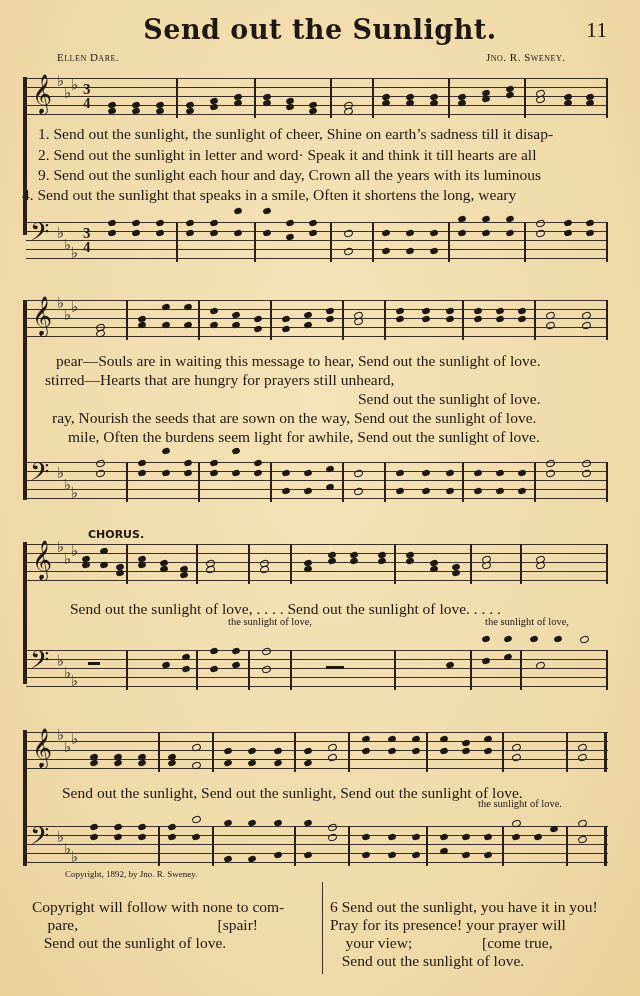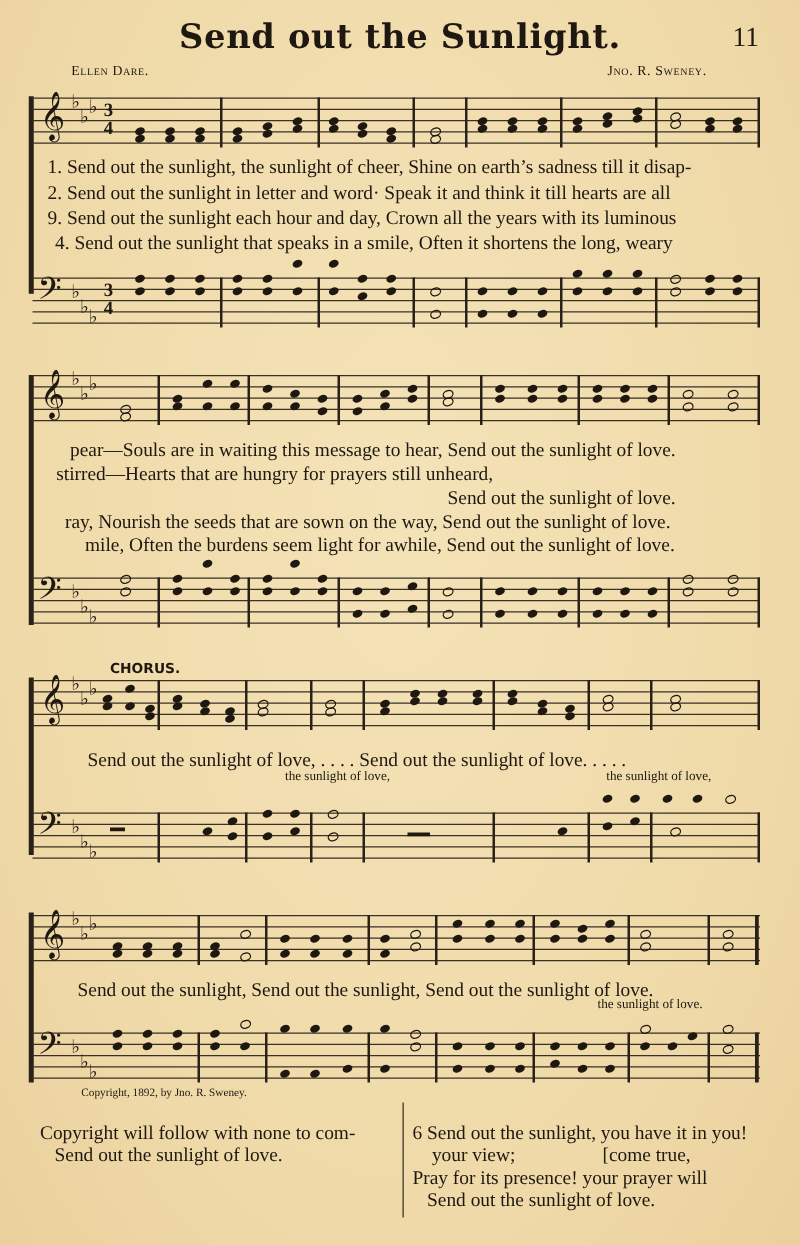--- a/index.html
+++ b/index.html
@@ -98,21 +98,21 @@
     <div class="note open" style="left:510px;top:18px"></div>
   <div class="note" style="left:538px;top:16px"></div>
     <div class="note" style="left:538px;top:22px"></div>
   <div class="note" style="left:560px;top:16px"></div>
     <div class="note" style="left:560px;top:22px"></div>
 </div>
 
 <div class="abs lyric" style="left:38px; top:125px;">1. Send out the sunlight, the sunlight of cheer, Shine on earth’s sadness till it disap-</div>
 <div class="abs lyric" style="left:38px; top:146px;">2. Send out the sunlight in letter and word· Speak it and think it till hearts are all</div>
 <div class="abs lyric" style="left:38px; top:166px;">9. Send out the sunlight each hour and day, Crown all the years with its luminous</div>
-<div class="abs lyric" style="left:44px; top:186px;">4. Send out the sunlight that speaks in a smile,  Often it shortens the long, weary</div>
+<div class="abs lyric" style="left:22px; top:186px;">4. Send out the sunlight that speaks in a smile,  Often it shortens the long, weary</div>
 
 <div class="abs staff" style="top:222px;">
   <div class="line" style="top:0"></div>
     <div class="line" style="top:9px"></div>
     <div class="line" style="top:18px"></div>
     <div class="line" style="top:27px"></div>
     <div class="line" style="top:36px"></div>
   <span class="clef" style="left:4px; top:-2px; font-size:30px;">𝄢</span>
   <span class="flat" style="left:31px; top:2px;">♭</span>
   <span class="flat" style="left:38px; top:14px;">♭</span>
@@ -504,21 +504,22 @@
   <div class="note" style="left:508px;top:8px"></div>
     <div class="note" style="left:524px;top:0px"></div>
   <div class="note open" style="left:552px;top:-6px"></div>
     <div class="note open" style="left:552px;top:10px"></div>
 </div>
 
 <div class="abs copyright" style="left:65px; top:869px;">Copyright, 1892, by Jno. R. Sweney.</div>
 
 <div class="abs" style="left:32px; top:898px;">
   <div class="footer-col">Copyright will follow with none to com-</div>
+  <div class="footer-col">    pare,                                    [spair!</div>
   <div class="footer-col">   Send out the sunlight of love.</div>
 </div>
 <div class="abs verse-divider"></div>
 <div class="abs" style="left:330px; top:898px;">
   <div class="footer-col">6 Send out the sunlight, you have it in you!</div>
+  <div class="footer-col">Pray for its presence! your prayer will</div>
   <div class="footer-col">    your view;                  [come true,</div>
-  <div class="footer-col">Pray for its presence! your prayer will</div>
   <div class="footer-col">   Send out the sunlight of love.</div>
 </div>
 
 </body></html>

